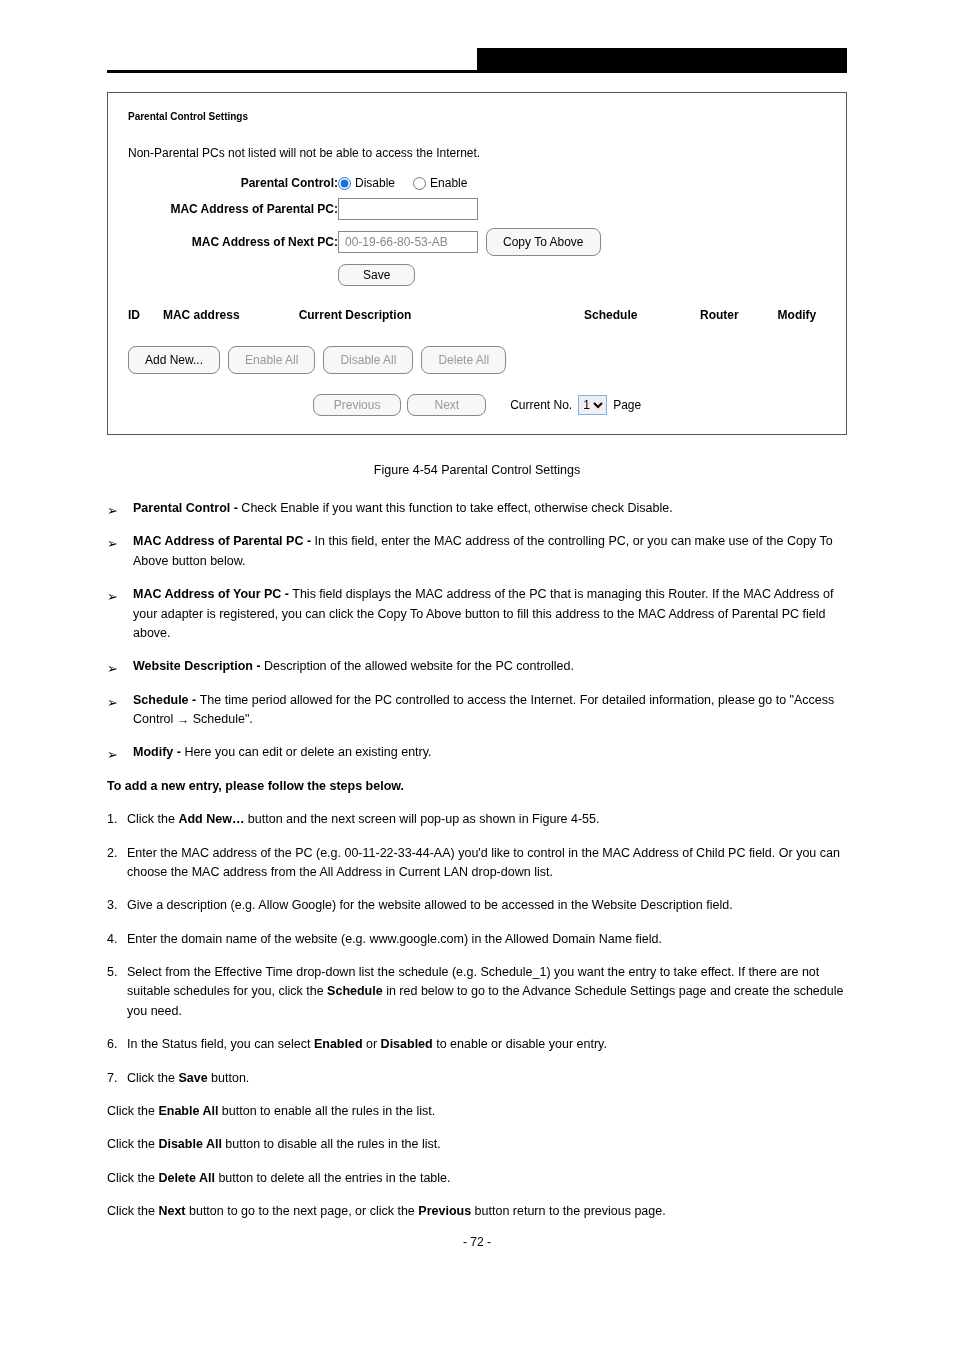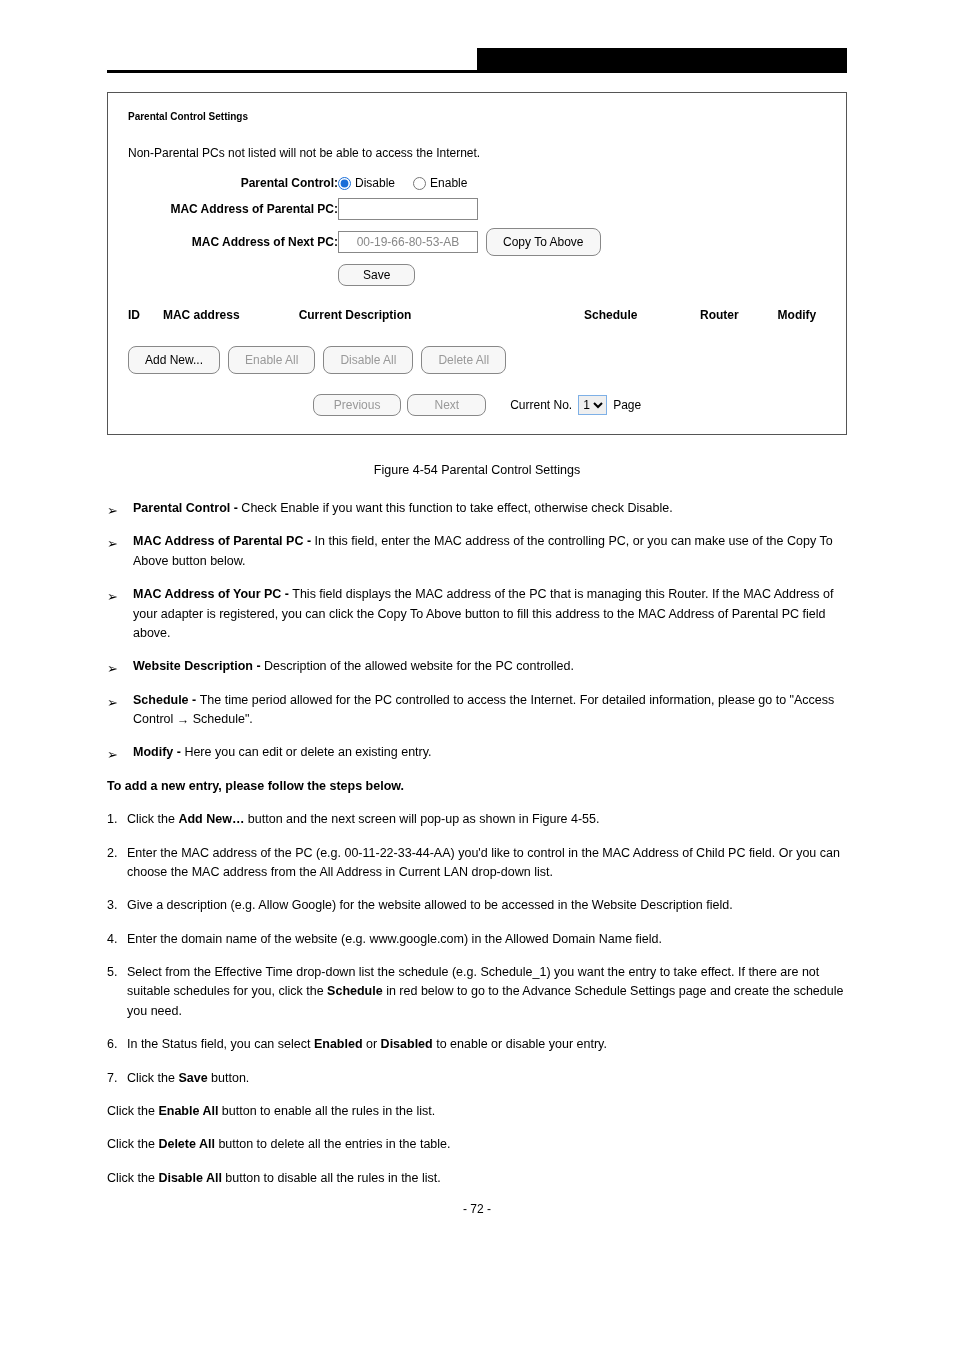--- a/index.html
+++ b/index.html
@@ -38,21 +38,21 @@
   .ui-title { font-weight: bold; font-size: 10px; margin-bottom: 24px; }
   .note { font-size: 12px; margin-bottom: 16px; color:#000;}
   .form-row { display: flex; align-items: center; margin-bottom: 8px; }
   .form-label {
     width: 210px; text-align: right; font-weight: bold;
     font-size: 12px; padding-right: 0;
   }
   .form-controls { display: flex; align-items: center; gap: 8px; }
   input[type="text"].box {
     border: 1px solid #888; height: 22px; padding: 2px 6px;
-    font-family: Arial; font-size: 12px; width: 140px; text-align: center;
+    font-family: Arial; font-size: 12px; width: 140px;
   }
   input[type="text"].box.grey { color: #888; }
   .btn {
     border: 1px solid #888; background: #f7f7f7; border-radius: 8px;
     height: 22px; padding: 13px 16px; font-size: 12px; cursor: pointer;
     display: inline-flex; align-items: center; justify-content: center;
     color:#000;
   }
   .btn.disabled { color: #999; cursor: default; }
   .radio-row label { font-size:12px; margin-right: 10px; display:inline-flex; align-items:center; gap:4px;}
@@ -209,21 +209,24 @@
   </div>
   <div class="defitem" style="padding-left:20px;">
     <span style="position:absolute;left:0;">7.</span>
     <span>Click the </span><span class="bold">Save</span><span> button.</span>
   </div>
 
   <div class="para">
     <span>Click the </span><span class="bold">Enable All</span><span> button to enable all the rules in the list.</span>
   </div>
   <div class="para">
+    <span>Click the </span><span class="bold">Disable All</span><span> button to disable all the rules in the list.</span>
+  </div>
+  <div class="para">
     <span>Click the </span><span class="bold">Delete All</span><span> button to delete all the entries in the table.</span>
   </div>
   <div class="para">
-    <span>Click the </span><span class="bold">Disable All</span><span> button to disable all the rules in the list.</span>
+    <span>Click the </span><span class="bold">Next</span><span> button to go to the next page, or click the </span><span class="bold">Previous</span><span> button return to the previous page.</span>
   </div>
 
   <div style="text-align:center; font-size:12px;">- 72 -</div>
 
 </div>
 
 </body></html>

